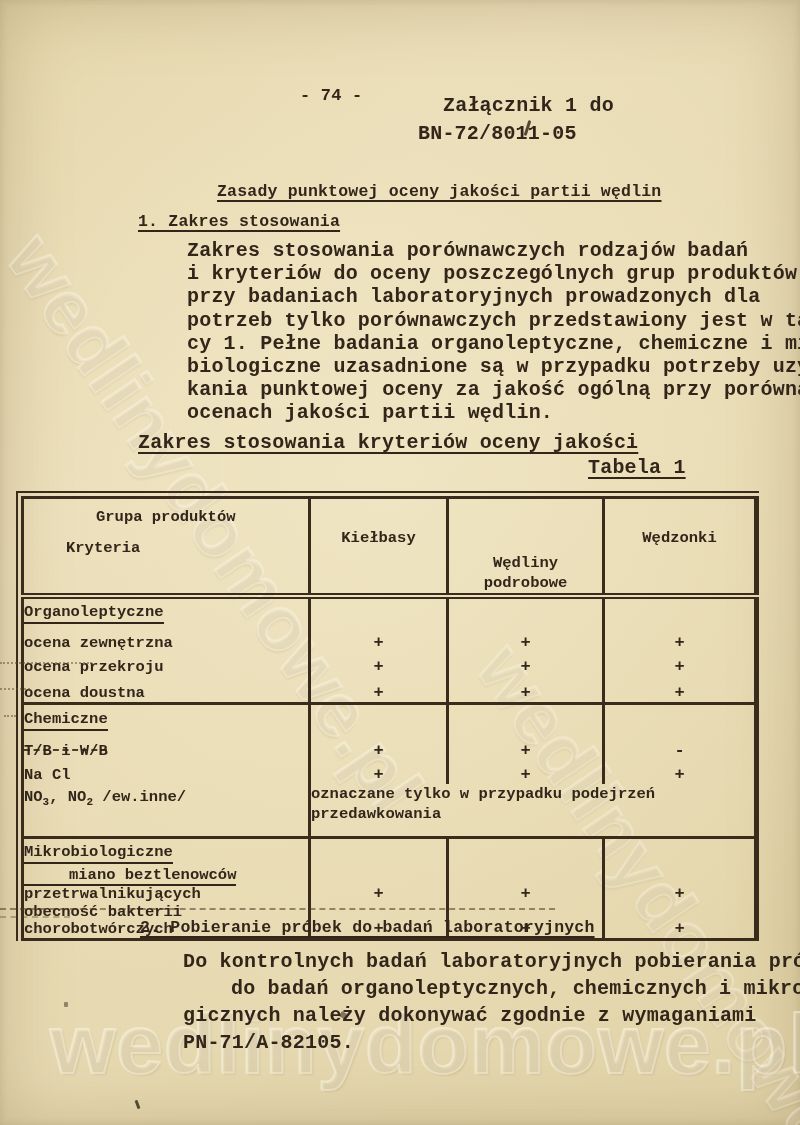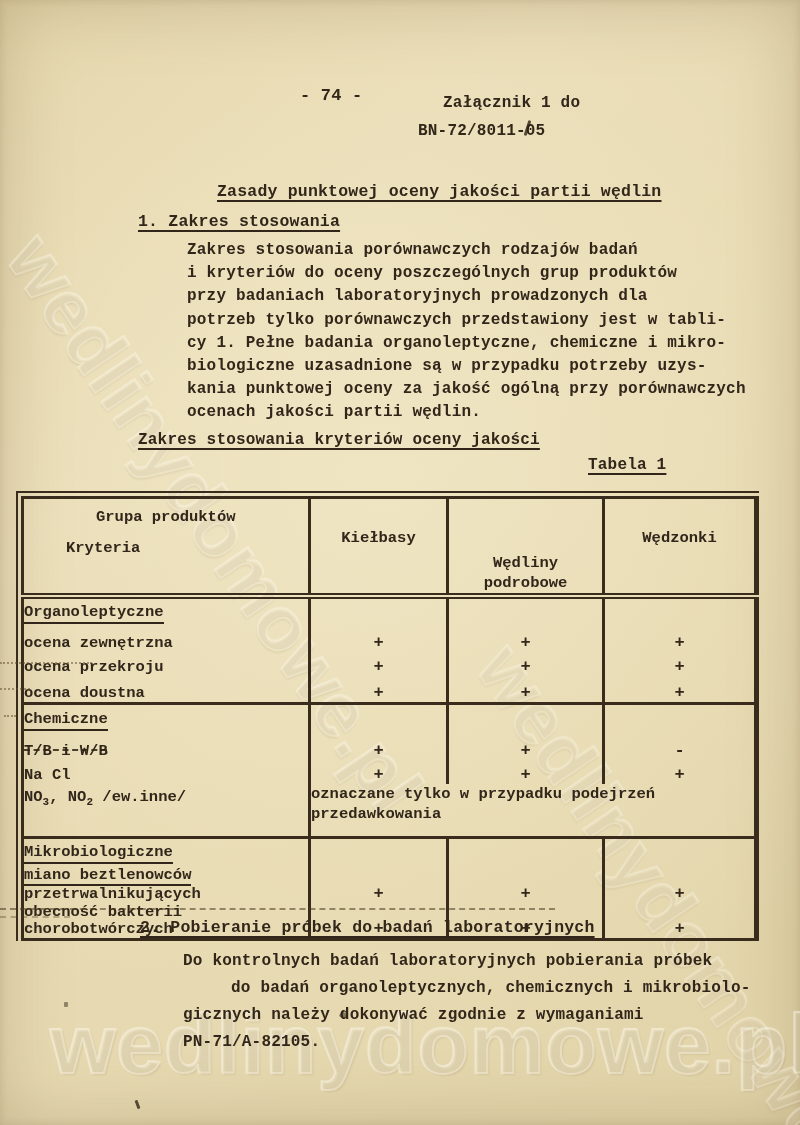--- a/index.html
+++ b/index.html
@@ -7,21 +7,21 @@
     position:relative; width:800px; height:1125px; margin:0 auto;
     background:
       radial-gradient(ellipse 120% 90% at 48% 42%, rgba(255,248,222,0.35), rgba(0,0,0,0) 60%),
       linear-gradient(135deg, #e4d6ab 0%, #e9dcb6 30%, #e7dab2 55%, #e2d4a9 100%);
     box-shadow: inset 0 0 70px rgba(120,95,55,0.28), inset 0 0 8px rgba(120,95,55,0.18);
     overflow:hidden;
     font-family:"Liberation Mono","DejaVu Sans Mono",monospace;
     font-weight:700; color:#32261a;
   }
   .abs { position:absolute; }
-  .txt { font-size:16px; letter-spacing:0.2px; white-space:pre; }
+  .txt { font-size:20px; letter-spacing:0.2px; white-space:pre; }
   .u { text-decoration:underline; text-decoration-thickness:2px; text-underline-offset:4px; }
   .tline { line-height:23.2px; }
 
   
   .wm {
     position:absolute; font-family:"Liberation Sans","DejaVu Sans",sans-serif;
     font-weight:700; color:rgba(248,242,226,0.10);
     -webkit-text-stroke:2px rgba(252,247,234,0.50);
     text-shadow:2px 2px 2px rgba(130,105,60,0.16), -1px -1px 1px rgba(255,255,255,0.18);
     white-space:nowrap; pointer-events:none;
@@ -43,21 +43,21 @@
   }
   table.qt { border:3px solid #3a2c1c; border-right-width:5px; border-bottom-width:3px; }
   col.c1 { width:287px; } col.c2 { width:138px; } col.c3 { width:156px; } col.c4 { width:153px; }
   tr.hdr th { border-bottom:6px double #3a2c1c; height:62px; vertical-align:top; text-align:left; }
   td.vline, th.vline { border-left:3px solid #3a2c1c; }
   tr.sec td { border-top:3px solid #3a2c1c; }
   td.lbl { padding-left:24px; vertical-align:bottom; padding-bottom:3px; }
   td.plus { text-align:center; vertical-align:bottom; padding-bottom:3px; font-size:17px; }
   .sec-head { display:inline-block; border-bottom:2px solid #32261a; padding-bottom:1px; }
   .two-line { line-height:17px; }
-  .uline1 { display:inline-block; border-bottom:2px solid #32261a; }
+  .uline1 { display:inline-block; border-bottom:2px solid #32261a;padding-left:45px; }
   .strike { text-decoration:line-through; text-decoration-style:dashed; text-decoration-thickness:2px; text-decoration-color:rgba(48,36,20,0.85); }
   .sub { font-size:11px; vertical-align:-4px; }
   .cursive { font-family:"DejaVu Serif","Liberation Serif",serif; font-style:italic; font-size:16.5px; }
   td.notecell { vertical-align:top; padding:3px 0 2px 22px; line-height:20px; font-size:15.5px; }
 
   .hcol1-l1 { display:block; padding:9px 0 0 72px; }
   .hcol1-l2 { display:block; padding:13px 0 0 42px; }
   .hc { display:block; text-align:center; }
   .hc-kb { padding-top:30px; }
   .hc-wp { padding-top:15px; line-height:20px;margin-top:39px; }

